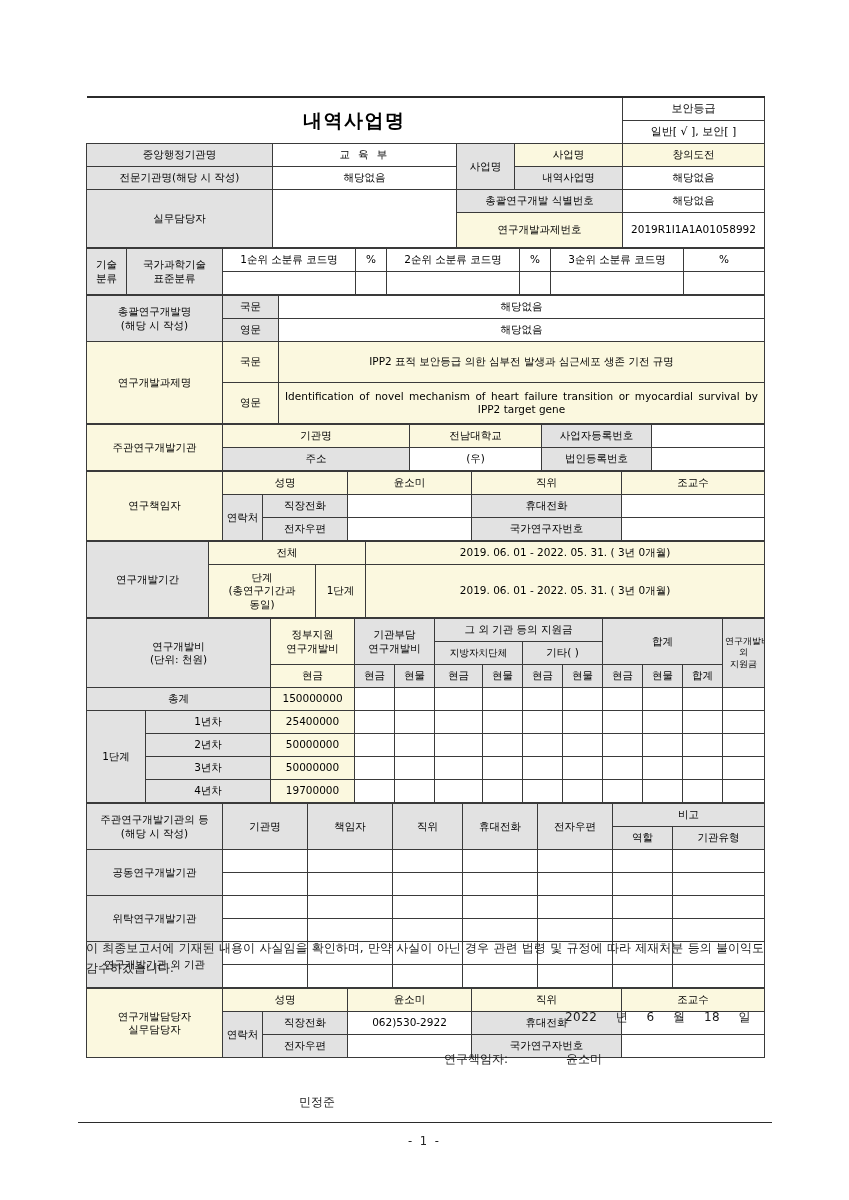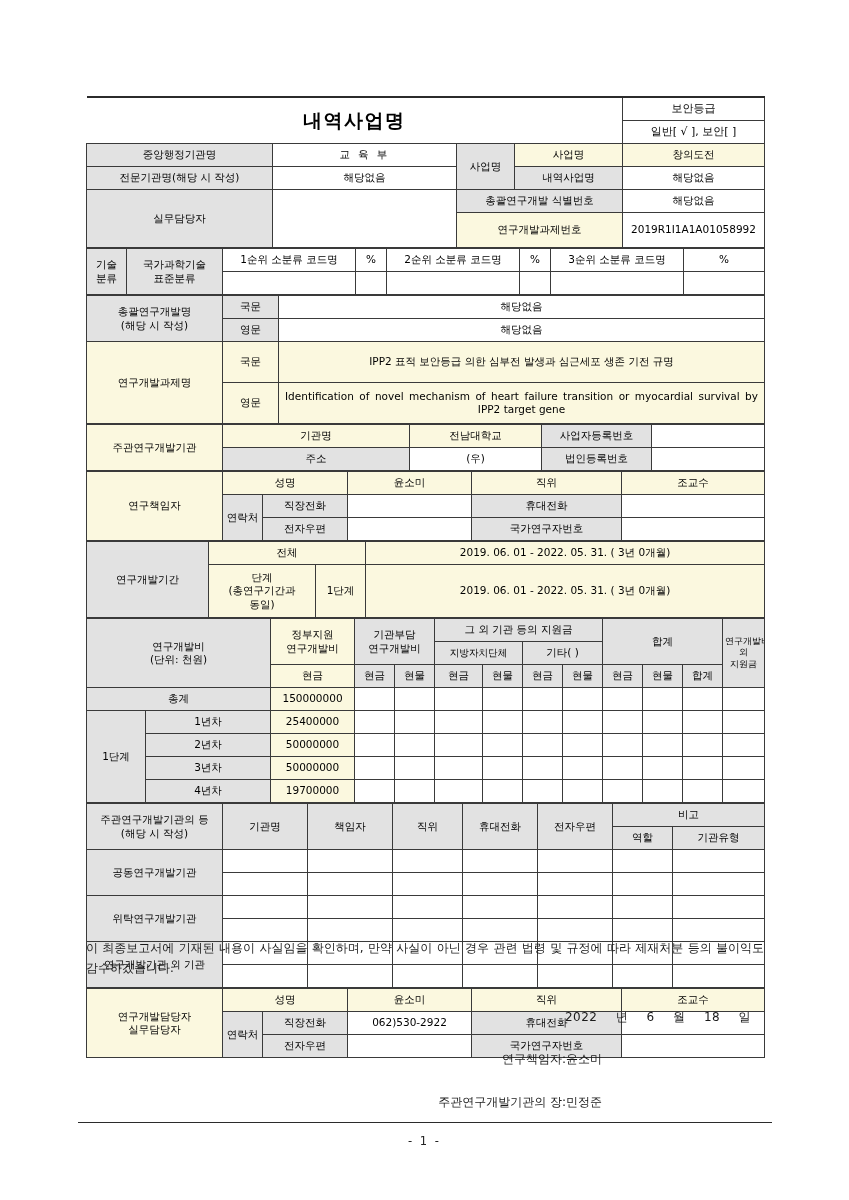--- a/index.html
+++ b/index.html
@@ -87,21 +87,21 @@
     padding-right: 6px;
     letter-spacing: 0.5px;
   }
   .date-line span { margin: 16px 7px; text-align: right; }
   .sign-row {
     margin-top: 22px;
     display: flex;
     justify-content: flex-start;
     padding-left: 300px;
   }
-  .sign-label { width: 180px; text-align: right; }
+  .sign-label { width: 180px; text-align: center; }
   .sign-value { text-align: left; }
 
   .pagerule {
     position: absolute;
     left: 78px;
     top: 1122px;
     width: 694px;
     border-top: 1.6px solid #2b2b2b;
   }
   .pagenum {
@@ -595,20 +595,19 @@
       <span>18</span>
       <span>일</span>
     </div>
 
     <div class="sign-row">
       <div class="sign-label">연구책임자:</div>
       <div class="sign-value">윤소미</div>
     </div>
 
     <div class="sign-row" style="padding-left:213px">
-      <div class="sign-label" style="width:267px">주관연구개발기관의 장:</div>
       <div class="sign-value">민정준</div>
     </div>
   </div>
 
   <div class="pagerule"></div>
   <div class="pagenum">- 1 -</div>
 </div>
 
 </body></html>

